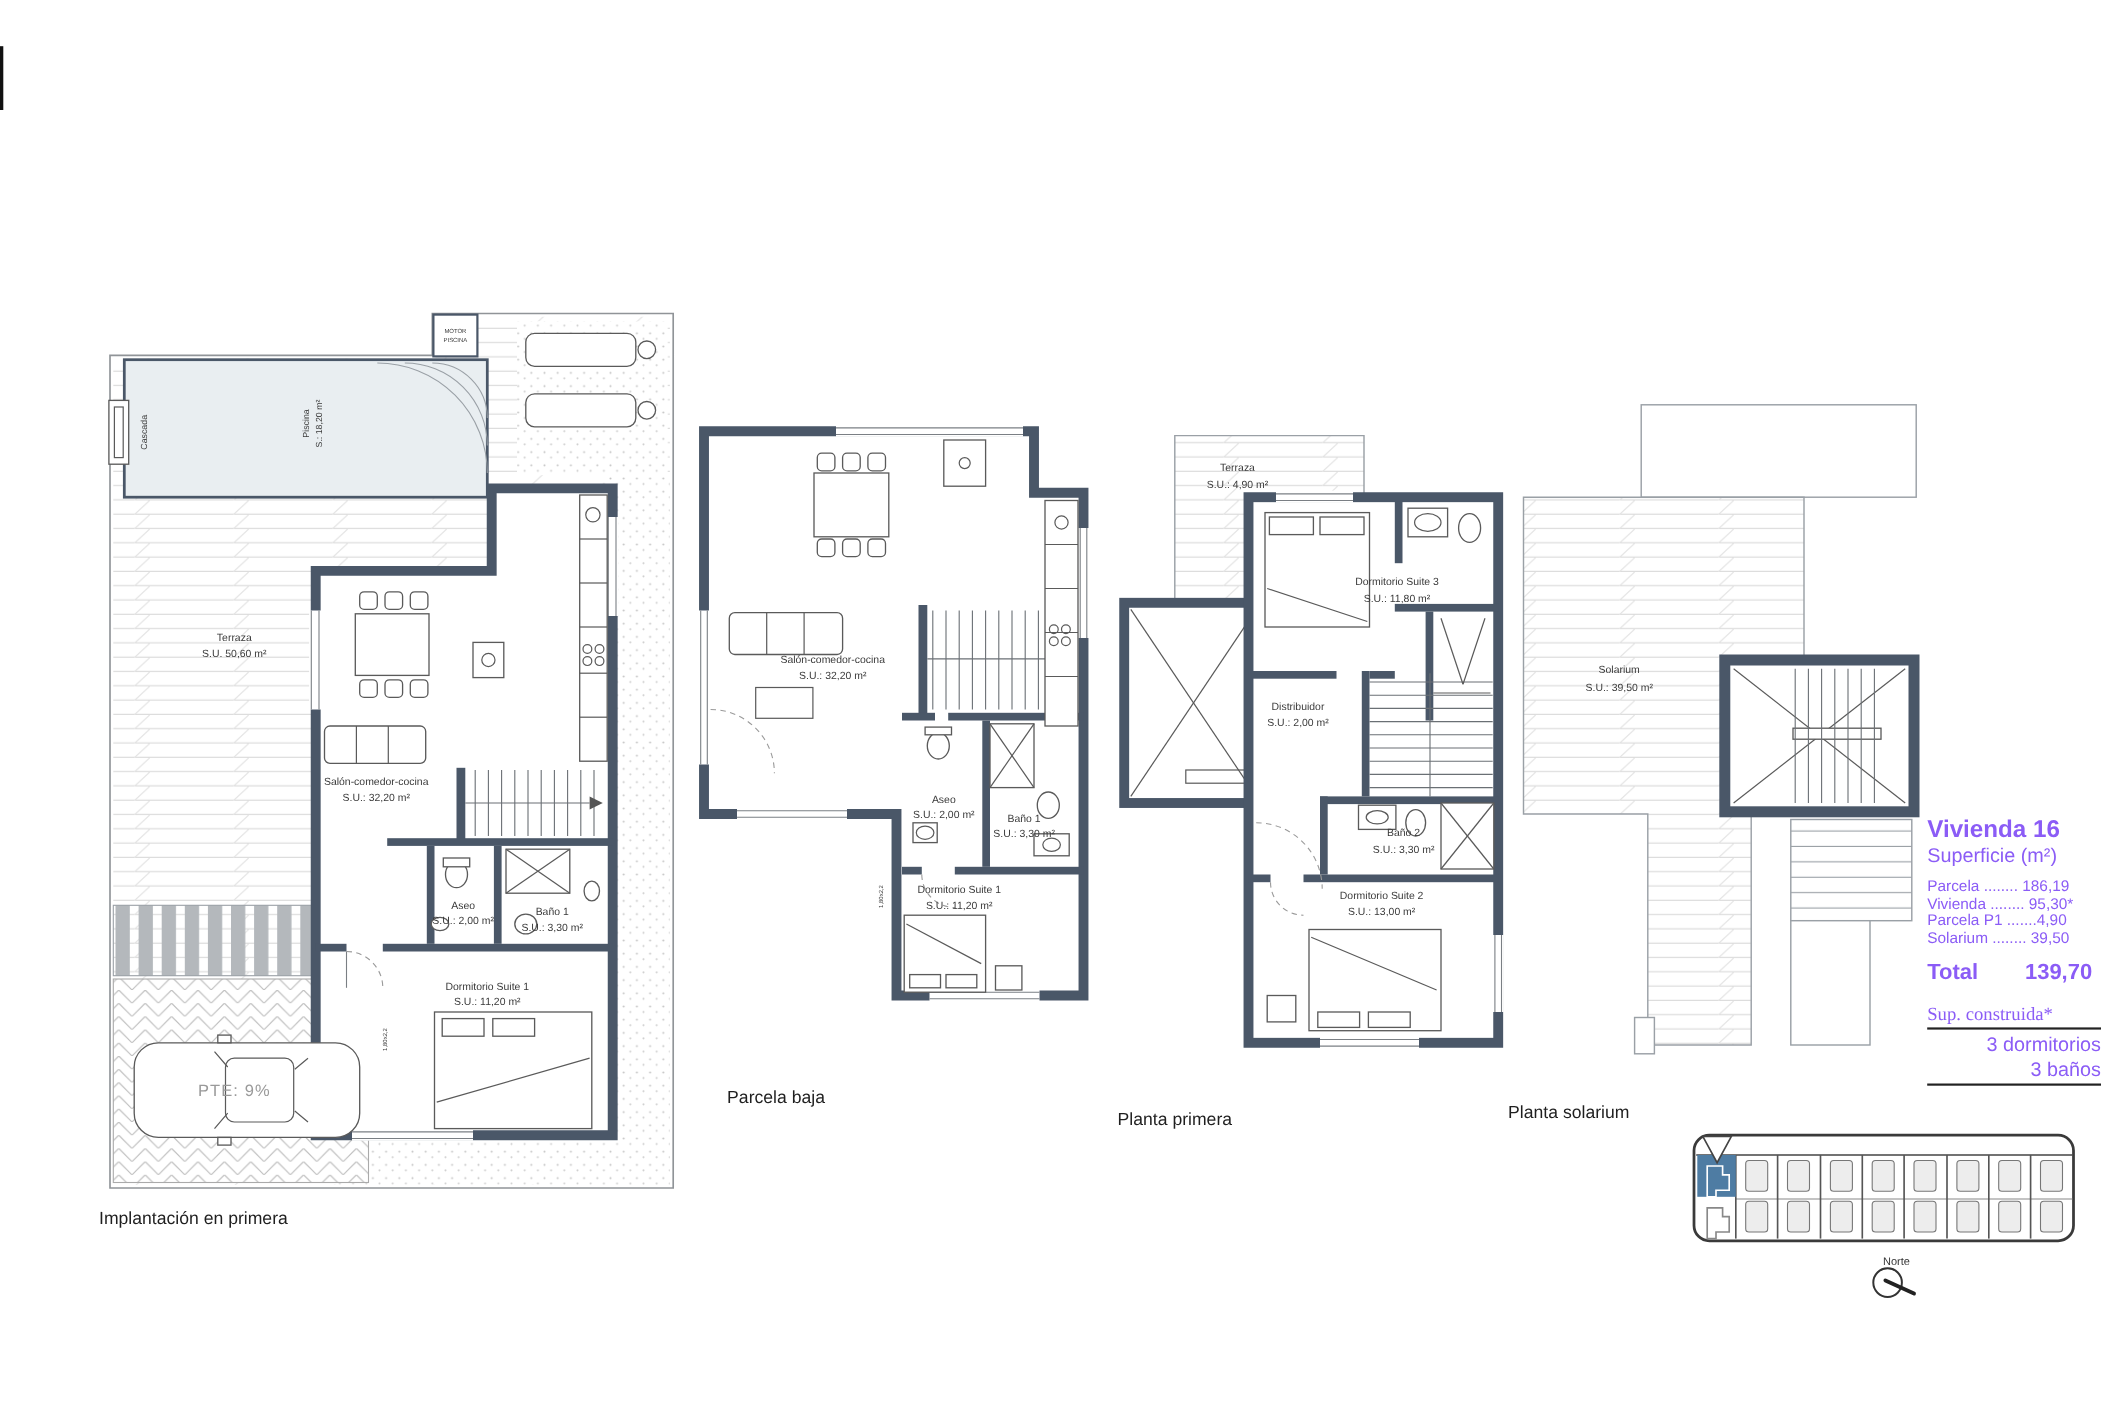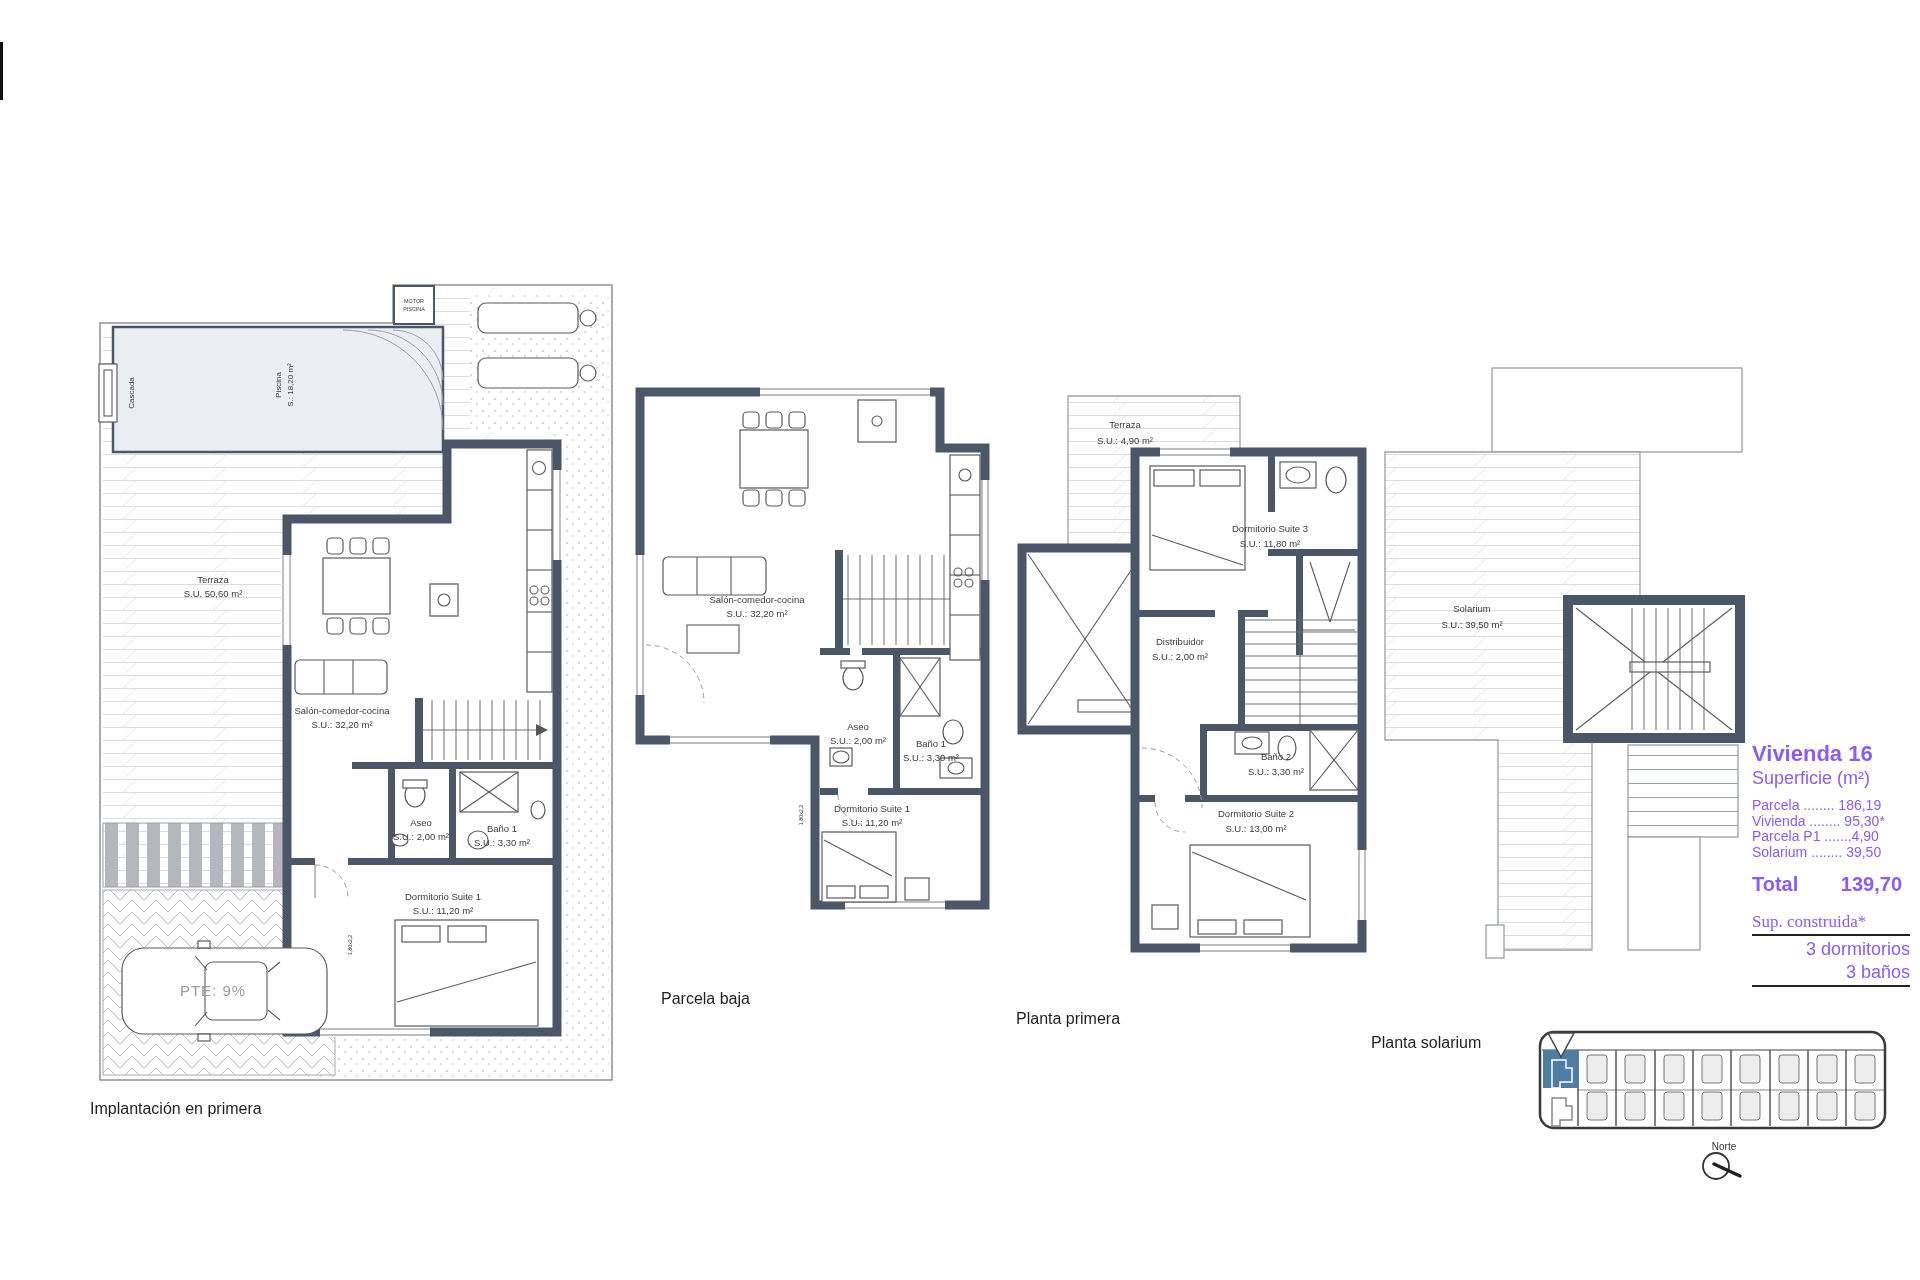--- a/index.html
+++ b/index.html
@@ -431,21 +431,21 @@
         <circle cx="1716" cy="1166" r="13" fill="#ffffff" stroke="#333333" stroke-width="1.8"></circle>
         <line x1="1714" y1="1164" x2="1740" y2="1176" stroke="#222222" stroke-width="3.5" stroke-linecap="round"></line>
       </g>
     </g>
   </svg>
 
   
   <div class="caption" style="left:90px;top:1100px;">Implantación en primera</div>
   <div class="caption" style="left:661px;top:990px;">Parcela baja</div>
   <div class="caption" style="left:1016px;top:990px;margin-top:20px;">Planta primera</div>
-  <div class="caption" style="left:1371px;top:1034px;">Planta solarium</div>
+  <div class="caption" style="left:1371px;top:1003px;">Planta solarium</div>
 
   
   <div class="summary">
     <div class="title">Vivienda 16</div>
     <div class="subtitle">Superficie (m²)</div>
     <div class="rows">
       <div>Parcela ........ 186,19</div>
       <div>Vivienda ........ 95,30*</div>
       <div>Parcela P1 .......4,90</div>
       <div>Solarium ........ 39,50</div>

